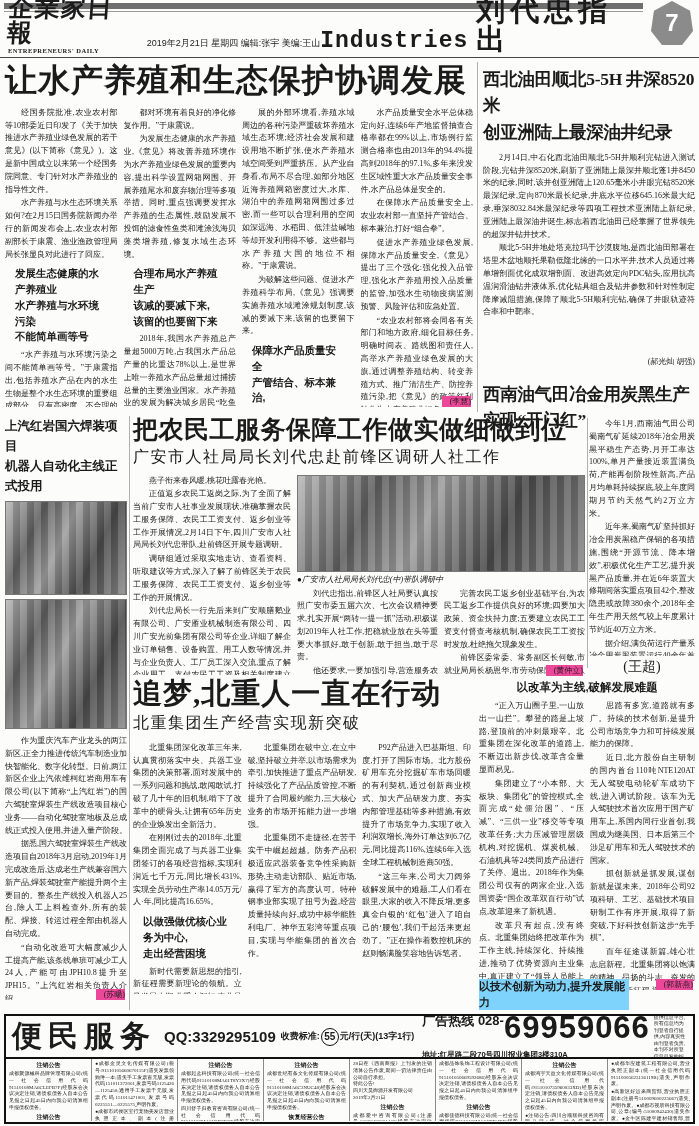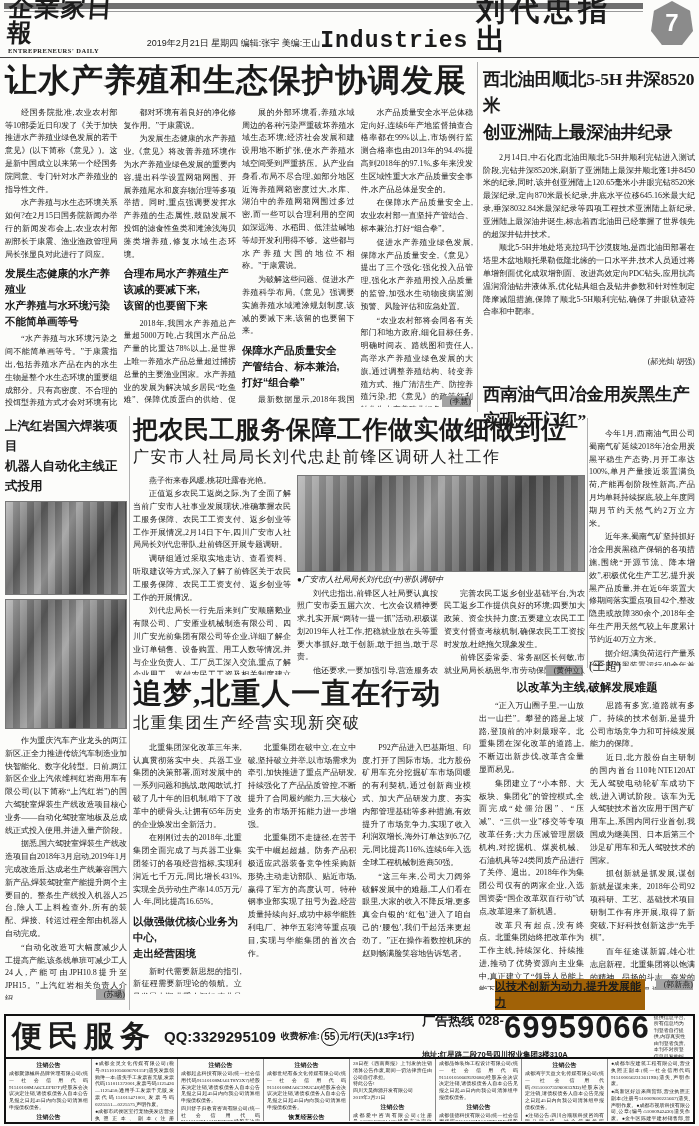--- a/index.html
+++ b/index.html
@@ -17,36 +17,36 @@
   .masthead-en{font:bold 6.5px "Liberation Serif",serif;letter-spacing:.5px;margin-top:2px;}
   .dateline{font:9px "Liberation Sans",sans-serif;color:#222;margin:0 0 4px 10px;white-space:nowrap;}
   .section-block{margin-left:auto;display:flex;align-items:flex-end;}
   .section-en{font:bold 23px "Liberation Mono",monospace;letter-spacing:1px;margin-right:8px;}
   .section-cn{font:900 29px "Liberation Sans",sans-serif;letter-spacing:5px;line-height:1;}
   .header-rule{position:absolute;top:57px;left:0;right:0;height:1px;background:#444;}
   
   .cols{display:flex;gap:6px;}
   .c{flex:1;overflow:hidden;position:relative;}
   .body-txt p{margin:0 0 1px;font-size:8px;line-height:1.6;text-align:justify;text-indent:2em;}
-  .sub-h{font:bold 10.5px "Liberation Sans",sans-serif;line-height:1.5;margin:5px 0 4px;
+  .sub-h{font:bold 10.5px "Liberation Sans",sans-serif;line-height:1.5;margin:5px 10px 4px;
          white-space:pre-line;text-indent:0 !important;text-align:left;}
   .byline{font-size:8px;text-align:right;margin-top:2px;}
-  .byline-abs{position:absolute;right:2px;bottom:0;font-size:8px;background:#a3a3a3;padding-left:8px;}
+  .byline-abs{position:absolute;right:2px;bottom:0;font-size:8px;background:#ec4899;padding-left:8px;}
   .pre{white-space:pre-line;}
   .vrule{position:absolute;width:1px;background:#b0b0b0;}
   
   .aqua{position:absolute;left:5px;top:62px;width:468px;}
   .aqua-headline{font:900 32px "Liberation Serif",serif;letter-spacing:1px;line-height:1.15;margin-bottom:8px;white-space:nowrap;}
   .aqua .c{height:300px;}
   .rail{position:absolute;left:483px;top:66px;width:212px;}
   .rail-headline{font:900 17.5px "Liberation Serif",serif;line-height:1.5;letter-spacing:-.3px;margin-bottom:7px;}
   .rail .body-txt{overflow:hidden;}
   .tanhei-hl{margin-top:14px;}
-  .tanhei-body{position:absolute;left:589px;top:428px;width:106px;height:238px;overflow:hidden;}
-  .tanhei-byline{position:absolute;left:589px;top:658px;width:106px;font-size:12px;text-align:left;}
+  .tanhei-body{position:absolute;left:589px;top:418px;width:106px;height:238px;overflow:hidden;}
+  .tanhei-byline{position:absolute;left:589px;top:658px;width:106px;font-size:14px;text-align:center;}
   
   .saic{position:absolute;left:5px;top:416px;width:122px;}
   .saic-headline{font:900 12.5px "Liberation Serif",serif;line-height:1.6;margin-bottom:5px;}
   .photo{width:100%;border:1px solid #777;box-sizing:border-box;
      background:linear-gradient(115deg,#b8b8b8,#5f5f5f 25%,#9e9e9e 45%,#4a4a4a 70%,#8a8a8a 100%),
      repeating-linear-gradient(90deg,rgba(255,255,255,.12) 0 7px,rgba(0,0,0,.12) 7px 14px);
      background-blend-mode:overlay;}
   .saic-ph1{height:94px;margin-bottom:4px;}
   .saic-ph2{height:130px;margin-bottom:6px;}
   .saic-txt{height:265px;overflow:hidden;position:relative;}
@@ -62,22 +62,22 @@
   .farmer-cols .c{height:88px;}
   
   .bei{position:absolute;left:133px;top:678px;width:562px;height:334px;display:flex;gap:8px;}
   .bei-left{width:338px;}
   .bei-headline{font:900 29px "Liberation Serif",serif;letter-spacing:1px;white-space:nowrap;line-height:1.1;}
   .bei-subtitle{font:500 16px "Liberation Sans",sans-serif;letter-spacing:1.5px;margin:3px 0 8px;}
   .bei-left .c{height:252px;}
   .bei-right{width:216px;position:relative;padding-top:22px;box-sizing:border-box;}
   .bei-sub1{position:absolute;top:2px;left:0;right:0;font:bold 11.5px "Liberation Sans",sans-serif;text-align:center;}
   .bei-right .c{height:290px;}
-  .bei-sub2{position:absolute;left:16px;bottom:2px;width:150px;font:bold 11px "Liberation Sans",sans-serif;
-            background:#a16207;line-height:1.4;text-decoration:underline;}
+  .bei-sub2{position:absolute;left:0;bottom:2px;width:150px;font:bold 11px "Liberation Sans",sans-serif;
+            background:#7dd3fc;line-height:1.4;}
   
   .bottom-box{position:absolute;left:4px;right:4px;top:1014px;bottom:2px;border:2.5px solid #111;}
   .banner{height:41px;border-bottom:2px solid #111;display:flex;align-items:center;padding:0 6px;overflow:hidden;}
   .banner-title{font:900 30px "Liberation Serif",serif;letter-spacing:6px;white-space:nowrap;text-align:right;}
   .banner-qq{font:bold 15px "Liberation Sans",sans-serif;margin-left:8px;white-space:nowrap;}
   .banner-rate{display:flex;align-items:center;font:bold 9px "Liberation Sans",sans-serif;margin-left:5px;white-space:nowrap;}
   .rate-circle{display:inline-flex;align-items:center;justify-content:center;width:16px;height:16px;
       border:1.5px solid #111;border-radius:50%;font:bold 10px "Liberation Sans",sans-serif;margin:0 1px;text-align:right;}
   .banner-hot{margin-left:8px;white-space:nowrap;}
   .hot-wrap{display:flex;}

